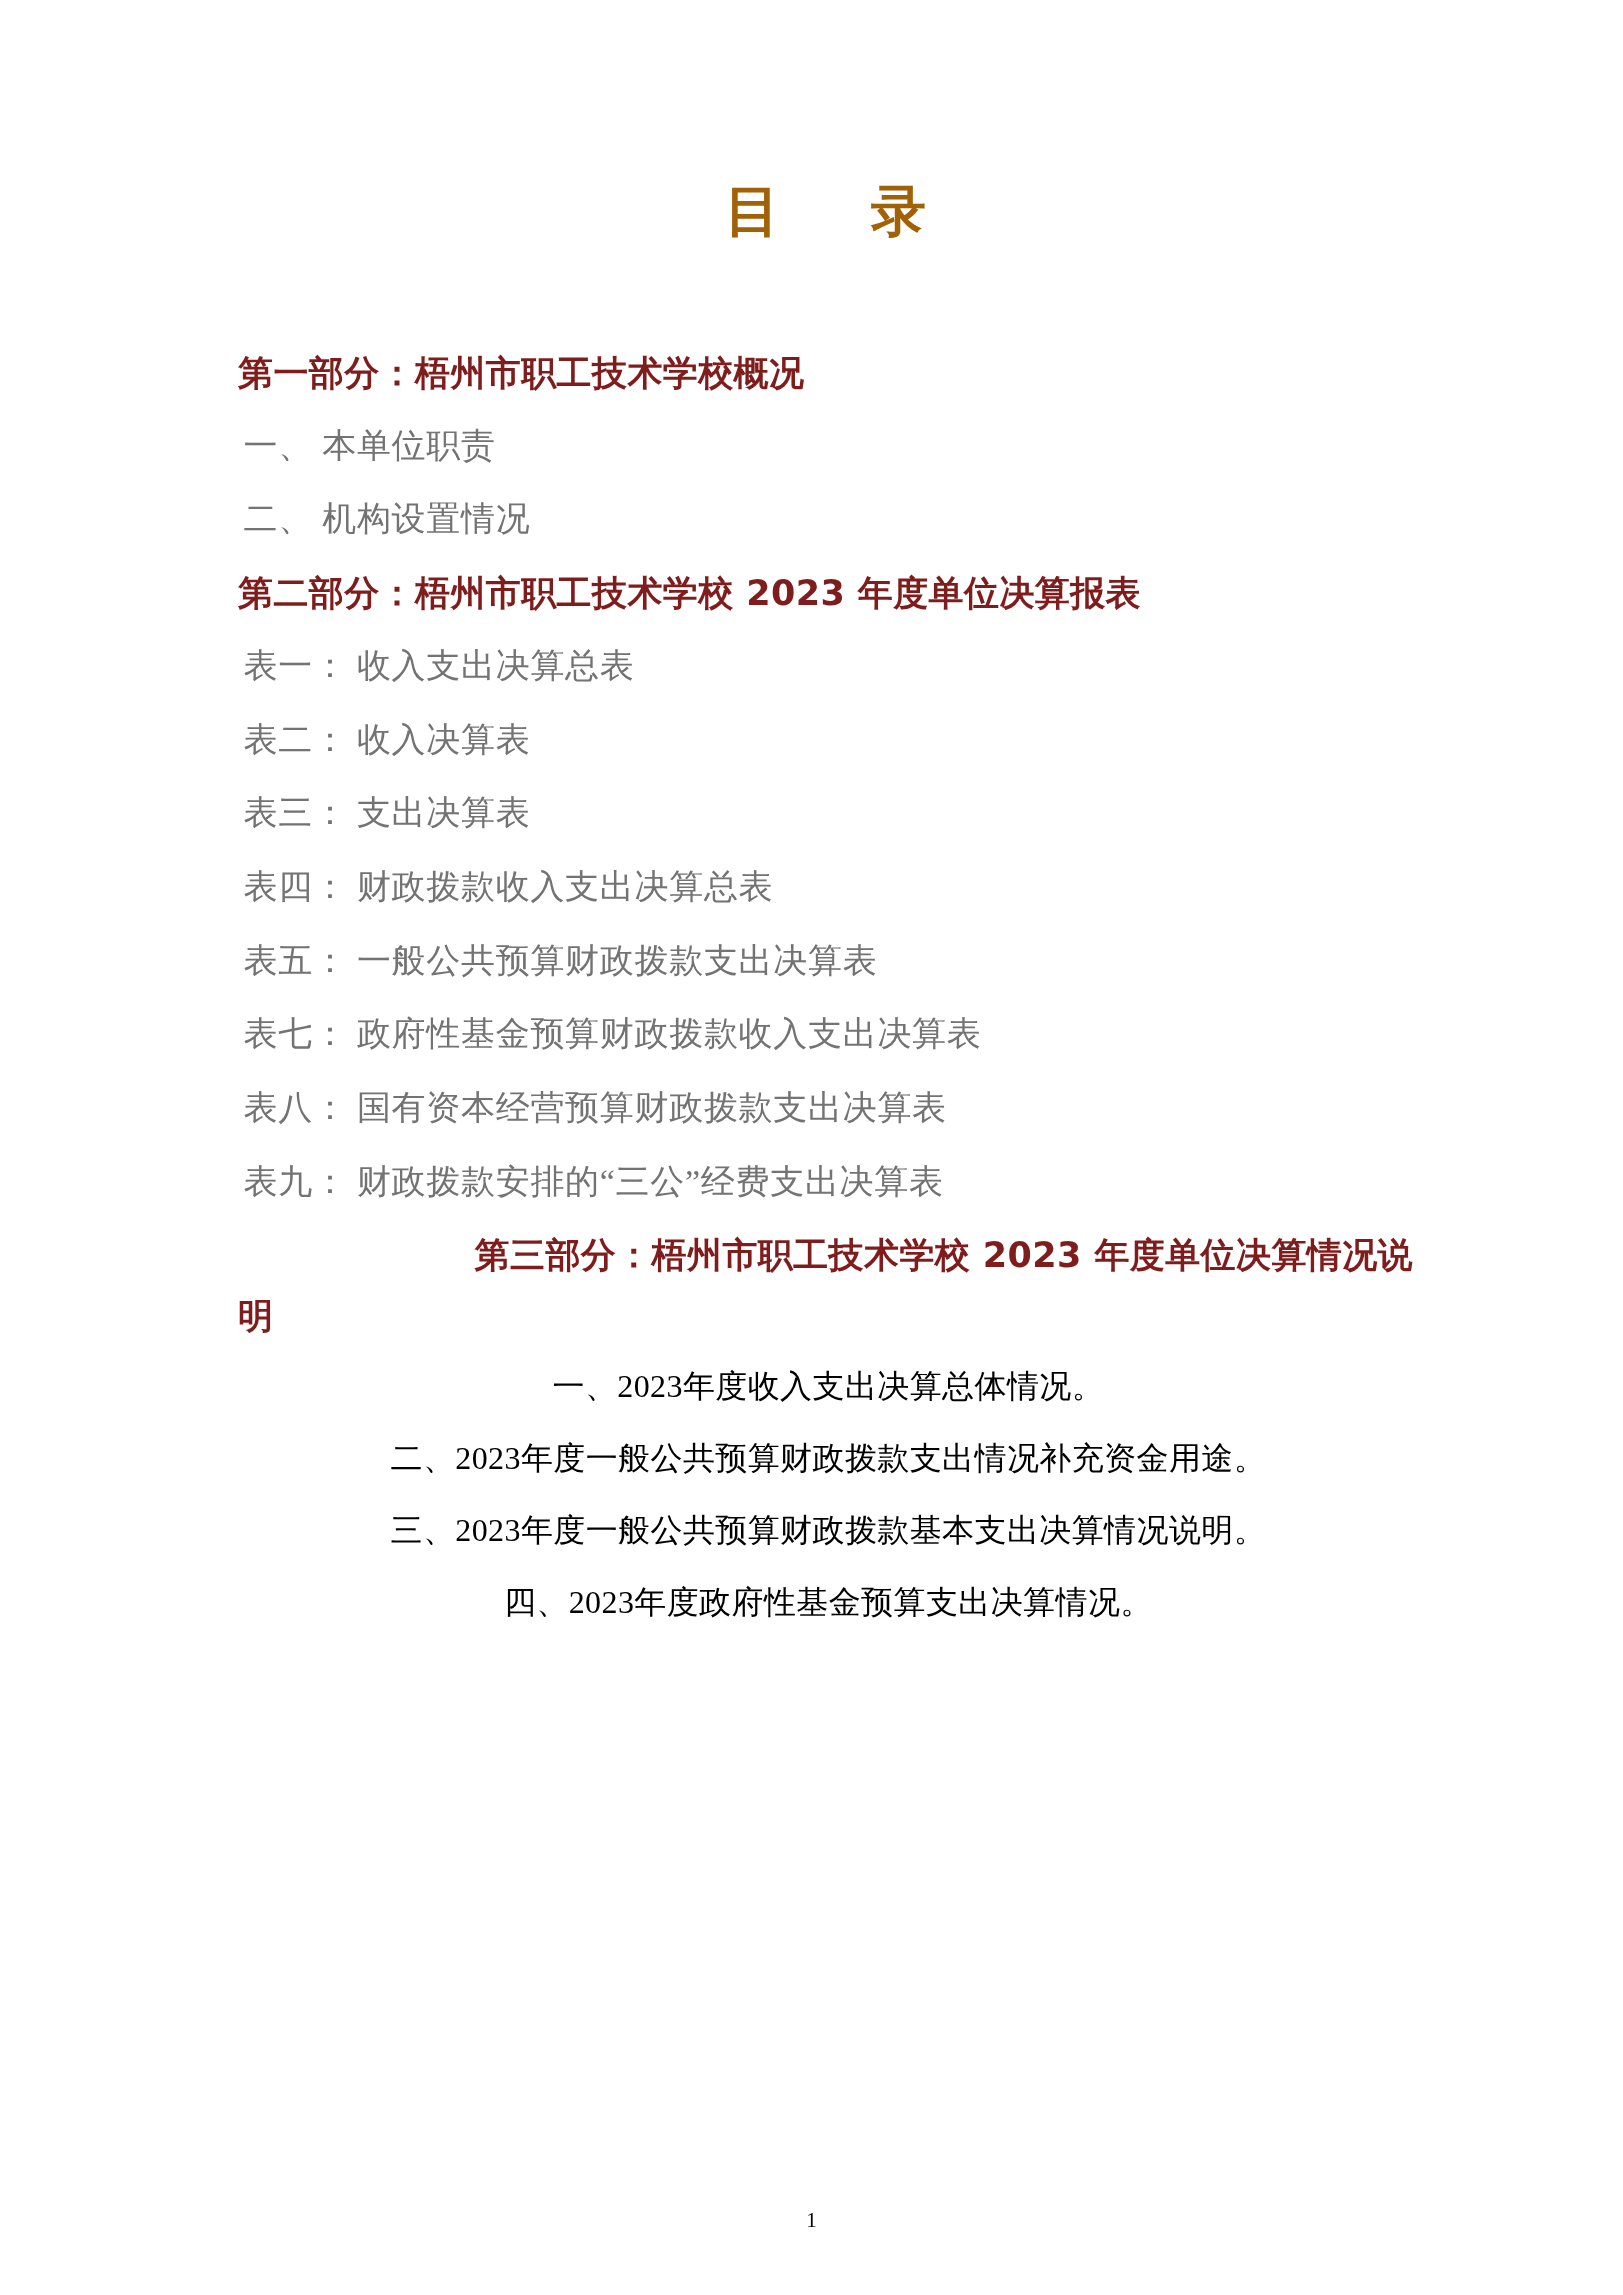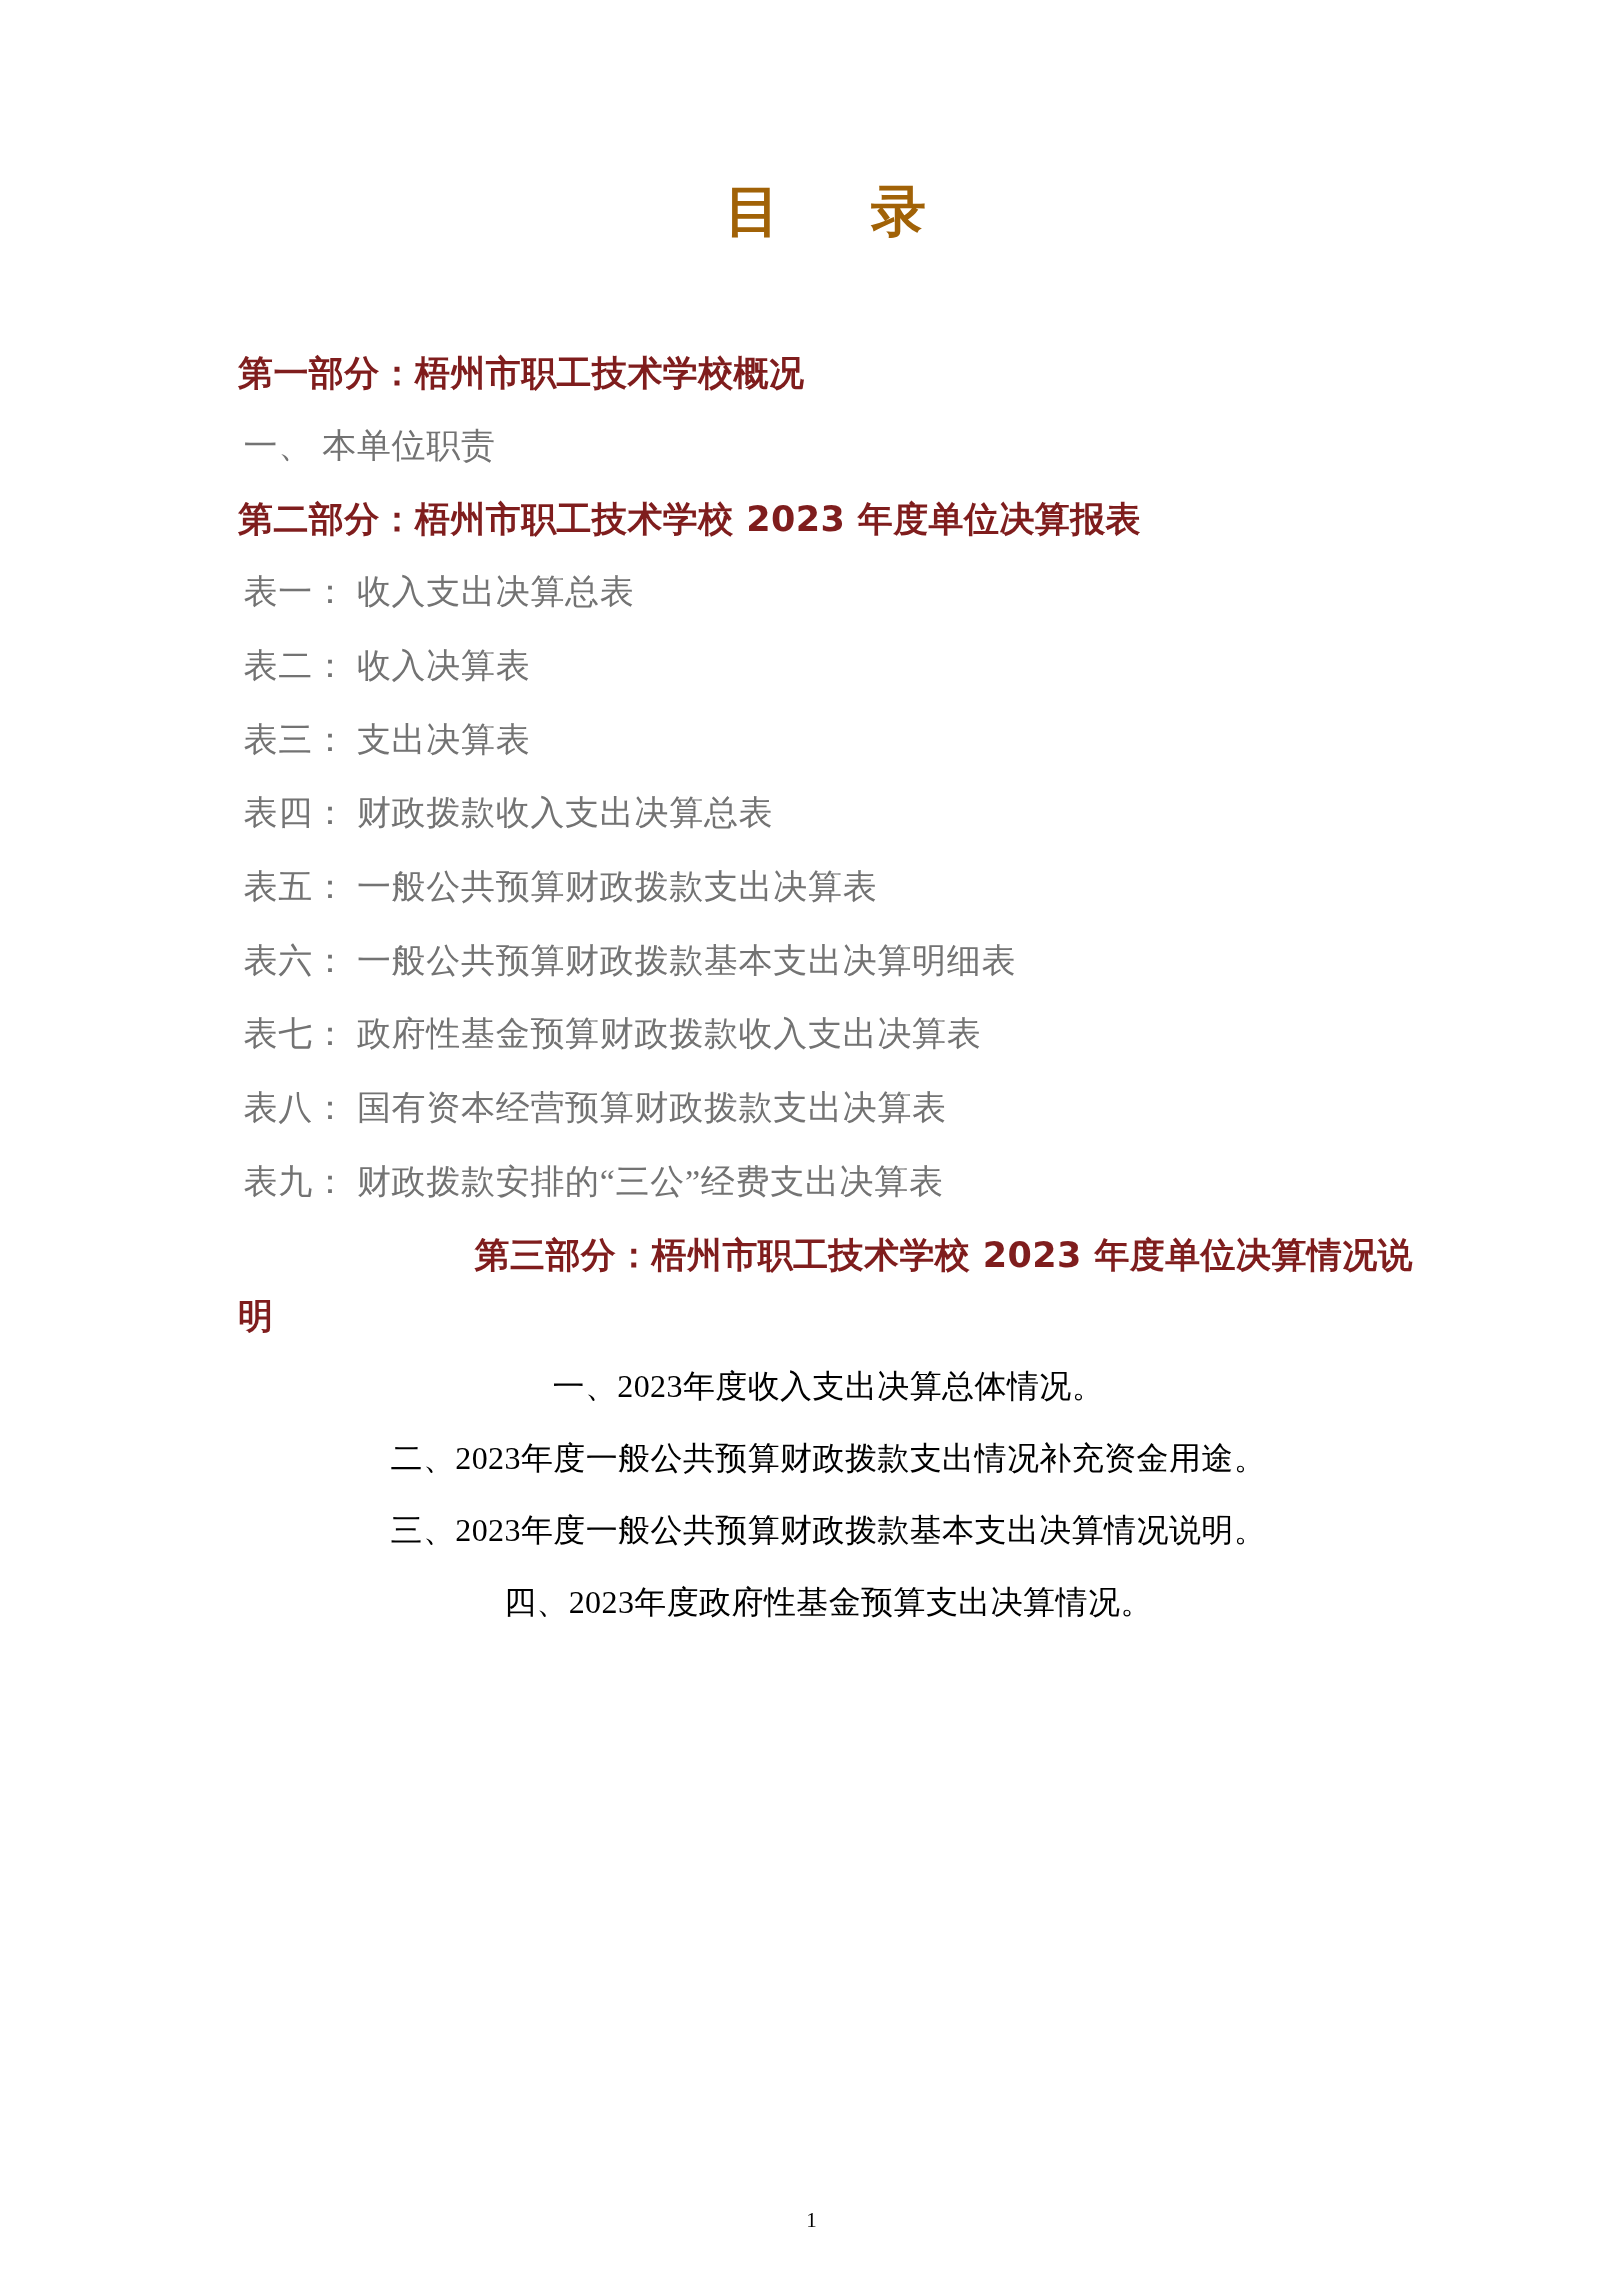--- a/index.html
+++ b/index.html
@@ -77,28 +77,28 @@
 </style>
 </head>
 <body>
 
 <div class="page">
 
   <h1 class="doc-title">目　录</h1>
 
   <div class="section-heading">第一部分：梧州市职工技术学校概况</div>
   <div class="entry indent-1">一、 本单位职责</div>
+  <div class="entry indent-1">二、 机构设置情况</div>
 
   <div class="section-heading">第二部分：梧州市职工技术学校 2023 年度单位决算报表</div>
   <div class="entry indent-1">表一： 收入支出决算总表</div>
   <div class="entry indent-1">表二： 收入决算表</div>
   <div class="entry indent-1">表三： 支出决算表</div>
   <div class="entry indent-1">表四： 财政拨款收入支出决算总表</div>
   <div class="entry indent-1">表五： 一般公共预算财政拨款支出决算表</div>
-  <div class="entry indent-1">表六： 一般公共预算财政拨款基本支出决算明细表</div>
   <div class="entry indent-1">表七： 政府性基金预算财政拨款收入支出决算表</div>
   <div class="entry indent-1">表八： 国有资本经营预算财政拨款支出决算表</div>
   <div class="entry indent-1">表九： 财政拨款安排的“三公”经费支出决算表</div>
 
   <div class="section-heading wrap">第三部分：梧州市职工技术学校 2023 年度单位决算情况说</div>
   <div class="section-heading">明</div>
   <div class="entry-sub indent-1">一、2023年度收入支出决算总体情况。</div>
   <div class="entry-sub indent-1">二、2023年度一般公共预算财政拨款支出情况补充资金用途。</div>
   <div class="entry-sub indent-1">三、2023年度一般公共预算财政拨款基本支出决算情况说明。</div>
   <div class="entry-sub indent-1">四、2023年度政府性基金预算支出决算情况。</div>

